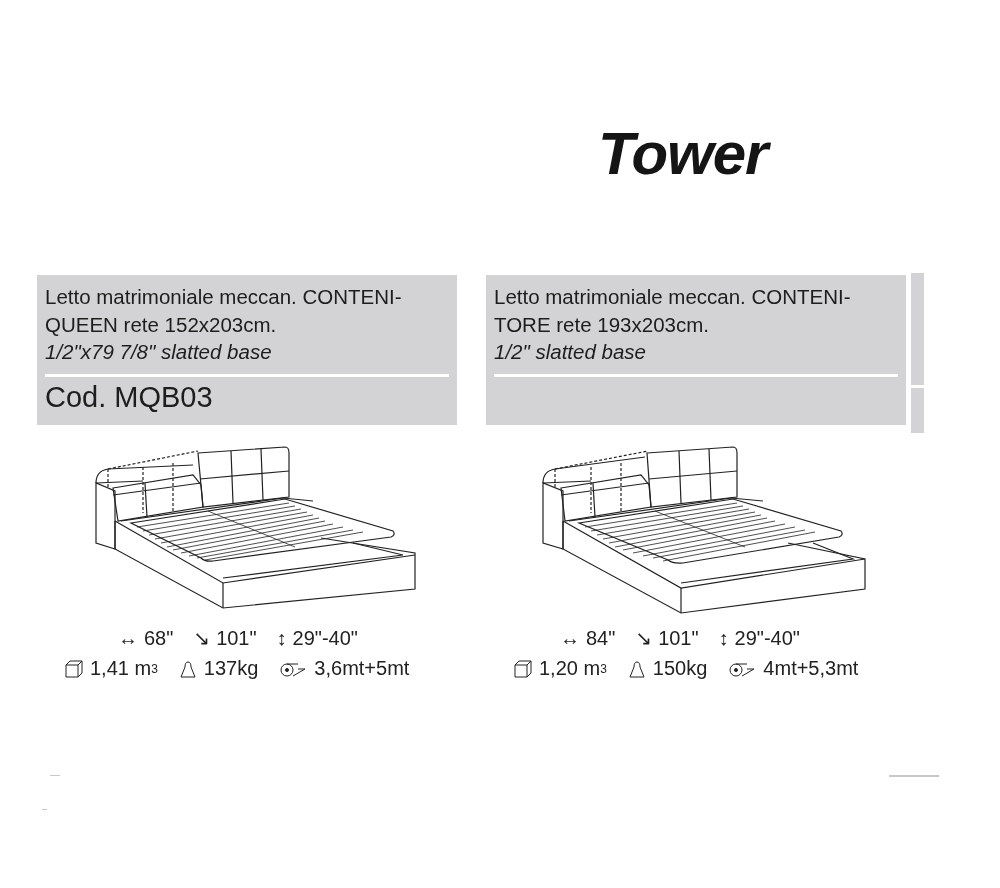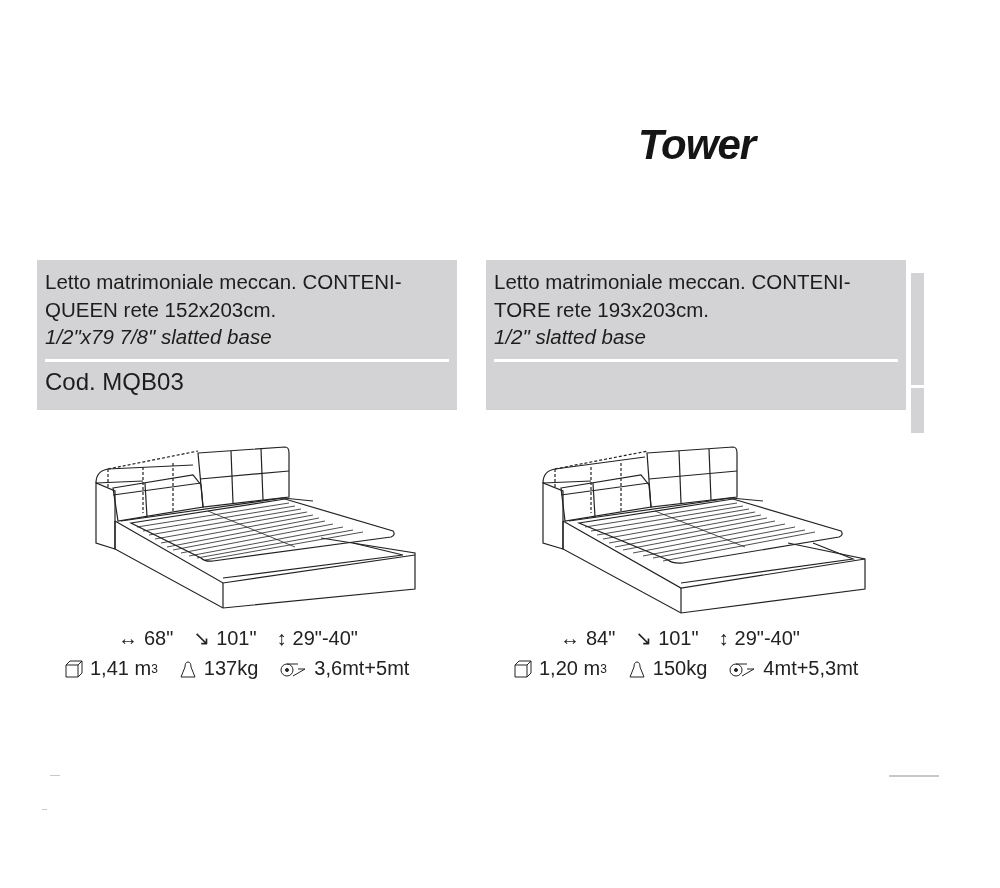--- a/index.html
+++ b/index.html
@@ -3,37 +3,37 @@
   <meta charset="utf-8">
   <style>
     html, body { margin: 0; padding: 0; background: #ffffff; }
     body {
       width: 1000px; height: 888px; position: relative; overflow: hidden;
       font-family: "Liberation Sans", sans-serif; color: #1a1a1a;
     }
     .title {
       position: absolute; left: 598px; top: 124px;
       font-family: "Liberation Sans", sans-serif;
-      font-weight: bold; font-style: italic; font-size: 42px;
-      letter-spacing: -1px; color: #151515; line-height: 1; margin-left: 40px;
+      font-weight: bold; font-style: italic; font-size: 60px;
+      letter-spacing: -1px; color: #151515; line-height: 1;
     }
     .product {
-      position: absolute; top: 260px; width: 420px;
+      position: absolute; top: 275px; width: 420px;
     }
     .product.left { left: 37px; }
     .product.right { left: 486px; }
     .info-box {
       background: #d3d3d5; padding: 8px 8px 0 8px; height: 150px; box-sizing: border-box;
     }
     .desc {
       font-size: 20.5px; line-height: 27.5px; color: #1d1d1d;
     }
     .desc .it { font-style: italic; }
     .divider { height: 3px; background: #ffffff; margin: 8px 0 0 0; }
-    .code { font-size: 24px; line-height: 36px; color: #1d1d1d; margin-top: 2px; }
+    .code { font-size: 29px; line-height: 36px; color: #1d1d1d; margin-top: 2px; }
     .side-bar {
       position: absolute; left: 911px; top: 273px; width: 13px; height: 160px; background: #d3d3d5;
     }
     .side-bar .notch { position: absolute; left: 0; top: 112px; width: 13px; height: 3px; background: #fff; }
     .drawing {
       position: absolute; top: 443px; width: 400px; height: 178px;
     }
     .drawing.left { left: 63px; }
     .drawing.right { left: 513px; }
     .specs {

